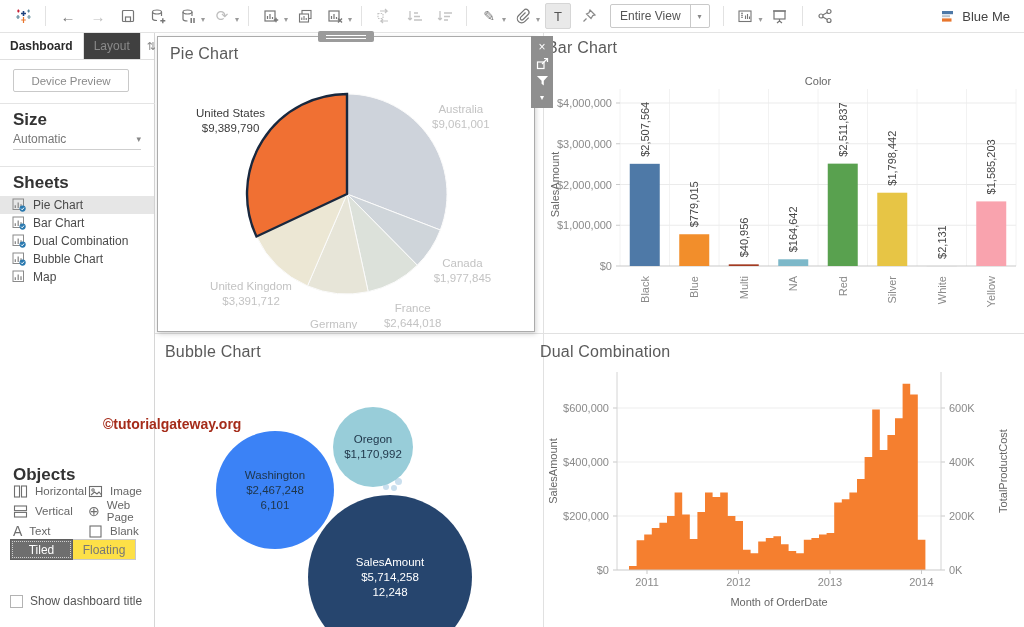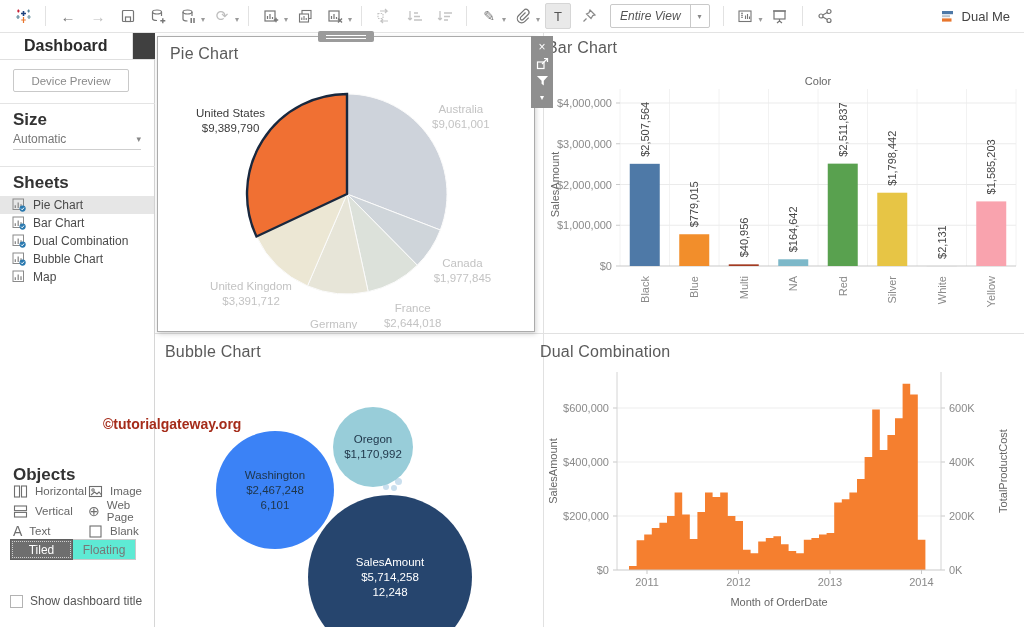--- a/index.html
+++ b/index.html
@@ -10,27 +10,27 @@
   #toolbar{position:absolute;left:0;top:0;width:1024px;height:33px;background:#fff;
            border-bottom:1px solid #e3e3e3;display:flex;align-items:center;padding:0 8px;box-sizing:border-box;}
   .tb-ico{display:flex;align-items:center;justify-content:center;width:24px;height:24px;margin:0 3px;color:#767676;font-size:15px;cursor:default;flex:0 0 auto;}
   .tb-ico svg{display:block;}
   .tb-ico.dis{color:#bdbdbd;}
   .tb-ico.dis svg *{stroke:#c4c4c4;}
   .tb-sep{width:1px;height:20px;background:#e2e2e2;margin:0 7px;flex:0 0 auto;}
   .tb-caret{font-size:8px;color:#9a9a9a;margin:6px 2px 0 -2px;flex:0 0 auto;}
   .tb-active{background:#e9e9e9;border:1px solid #d6d6d6;border-radius:2px;}
   #fit-box{display:flex;align-items:center;height:22px;border:1px solid #c9c9c9;border-radius:2px;margin:0 6px;flex:0 0 auto;}
-  #fit-box .val{padding:0 9px;font-size:12px;color:#555;font-style:italic;}
+  #fit-box .val{padding:0 9px;font-size:12px;color:#555;}
   #fit-box .car{width:18px;height:22px;border-left:1px solid #c9c9c9;display:flex;align-items:center;justify-content:center;font-size:8px;color:#888;}
   #showme{margin-left:auto;display:flex;align-items:center;gap:6px;font-size:13px;color:#444;padding-right:6px;flex:0 0 auto;}
   
   #sidebar{position:absolute;left:0;top:33px;width:155px;height:594px;background:#fff;border-right:1px solid #d6d6d6;box-sizing:border-box;}
   .sb-tabs{display:flex;align-items:stretch;height:26px;border-bottom:1px solid #e0e0e0;}
-  .sb-tab{display:flex;align-items:center;padding:0 24px;font-size:16px;}
+  .sb-tab{display:flex;align-items:center;padding:0 10px;font-size:12px;}
   .sb-tab.active{font-weight:bold;color:#2b2b2b;background:#fff;}
   .sb-tab.inactive{color:#8a8a8a;background:#404040;border-left:1px solid #e0e0e0;border-right:1px solid #e0e0e0;}
   .sb-collapse{margin-left:auto;display:flex;align-items:center;padding:0 6px;color:#8a8a8a;font-size:11px;}
   #device-btn{position:absolute;left:13px;top:36px;width:114px;height:21px;border:1px solid #c9c9c9;border-radius:2px;
               display:flex;align-items:center;justify-content:center;font-size:11.5px;color:#8a8a8a;background:#fff;}
   .sb-rule{position:absolute;left:0;width:155px;height:1px;background:#e4e4e4;}
   .sb-h{position:absolute;left:13px;font-size:17px;font-weight:bold;color:#333;}
   #size-row{position:absolute;left:13px;top:96px;width:128px;height:20px;border-bottom:1px solid #cfcfcf;
             display:flex;align-items:center;font-size:12px;color:#777;}
   #size-row .car{margin-left:auto;font-size:9px;color:#888;}
@@ -38,21 +38,21 @@
   .sheet-item{display:flex;align-items:center;height:18px;padding-left:12px;font-size:12px;color:#4a4a4a;}
   .sheet-item.selected{background:#e6e6e6;}
   .sheet-item svg{margin-right:7px;flex:0 0 auto;}
   #objects-grid{position:absolute;left:0;top:449px;width:154px;}
   .obj-item{position:absolute;display:flex;align-items:center;font-size:11.5px;color:#666;height:18px;}
   .obj-item svg{margin-right:7px;}
   .obj-item .ga{font-size:14px;color:#6e6e6e;margin-right:7px;}
   #tile-row{position:absolute;left:10px;top:506px;display:flex;}
   .tf-btn{width:63px;height:21px;display:flex;align-items:center;justify-content:center;font-size:12px;box-sizing:border-box;}
   #tiled-btn{background:#6e6e6e;color:#fff;border:1px solid #5f5f5f;outline:1px dotted #cfcfcf;outline-offset:-3px;}
-  #floating-btn{background:#5eead4;color:#777;border:1px solid #c9c9c9;border-left:none;}
+  #floating-btn{background:#fde047;color:#777;border:1px solid #c9c9c9;border-left:none;}
   #showtitle-row{position:absolute;left:10px;top:561px;display:flex;align-items:center;font-size:12px;color:#555;}
   #showtitle-row .box{width:11px;height:11px;border:1px solid #b3b3b3;background:#fff;margin-right:7px;}
   
   #canvas{position:absolute;left:155px;top:33px;width:869px;height:594px;background:#fff;}
   .divider{background:#e1e1e1;position:absolute;}
   .q-title{position:absolute;font-size:16px;color:#5a5a5a;letter-spacing:.2px;}
   svg text{font-family:"Liberation Sans",sans-serif;}
   .tick{font-size:11px;fill:#8a8a8a;}
   .vlab{font-size:11px;fill:#474747;}
   .axlab{font-size:11px;fill:#666;}
@@ -207,21 +207,21 @@
           <circle cx="12" cy="12.5" r="2"></circle>
       <path d="M5.8 7l4.4-2.5M5.8 9l4.4 2.5"></path>
         </svg>
   </span>
   <div id="showme">
     <svg width="15" height="15" viewBox="0 0 15 15">
       <rect x="1" y="2" width="11" height="3.2" fill="#4e79a7"></rect>
       <rect x="1" y="6.2" width="8" height="2" fill="#b9c3cc"></rect>
       <rect x="1" y="9.4" width="9.5" height="3.2" fill="#e8762d"></rect>
     </svg>
-    <span>Dual Me</span>
+    <span>Blue Me</span>
   </div>
 </div>
 
 <div id="sidebar">
   <div class="sb-tabs">
     <div class="sb-tab active">Dashboard</div>
     <div class="sb-tab inactive">Layout</div>
     <div class="sb-collapse">⇅</div>
   </div>
   <div id="device-btn">Device Preview</div>

